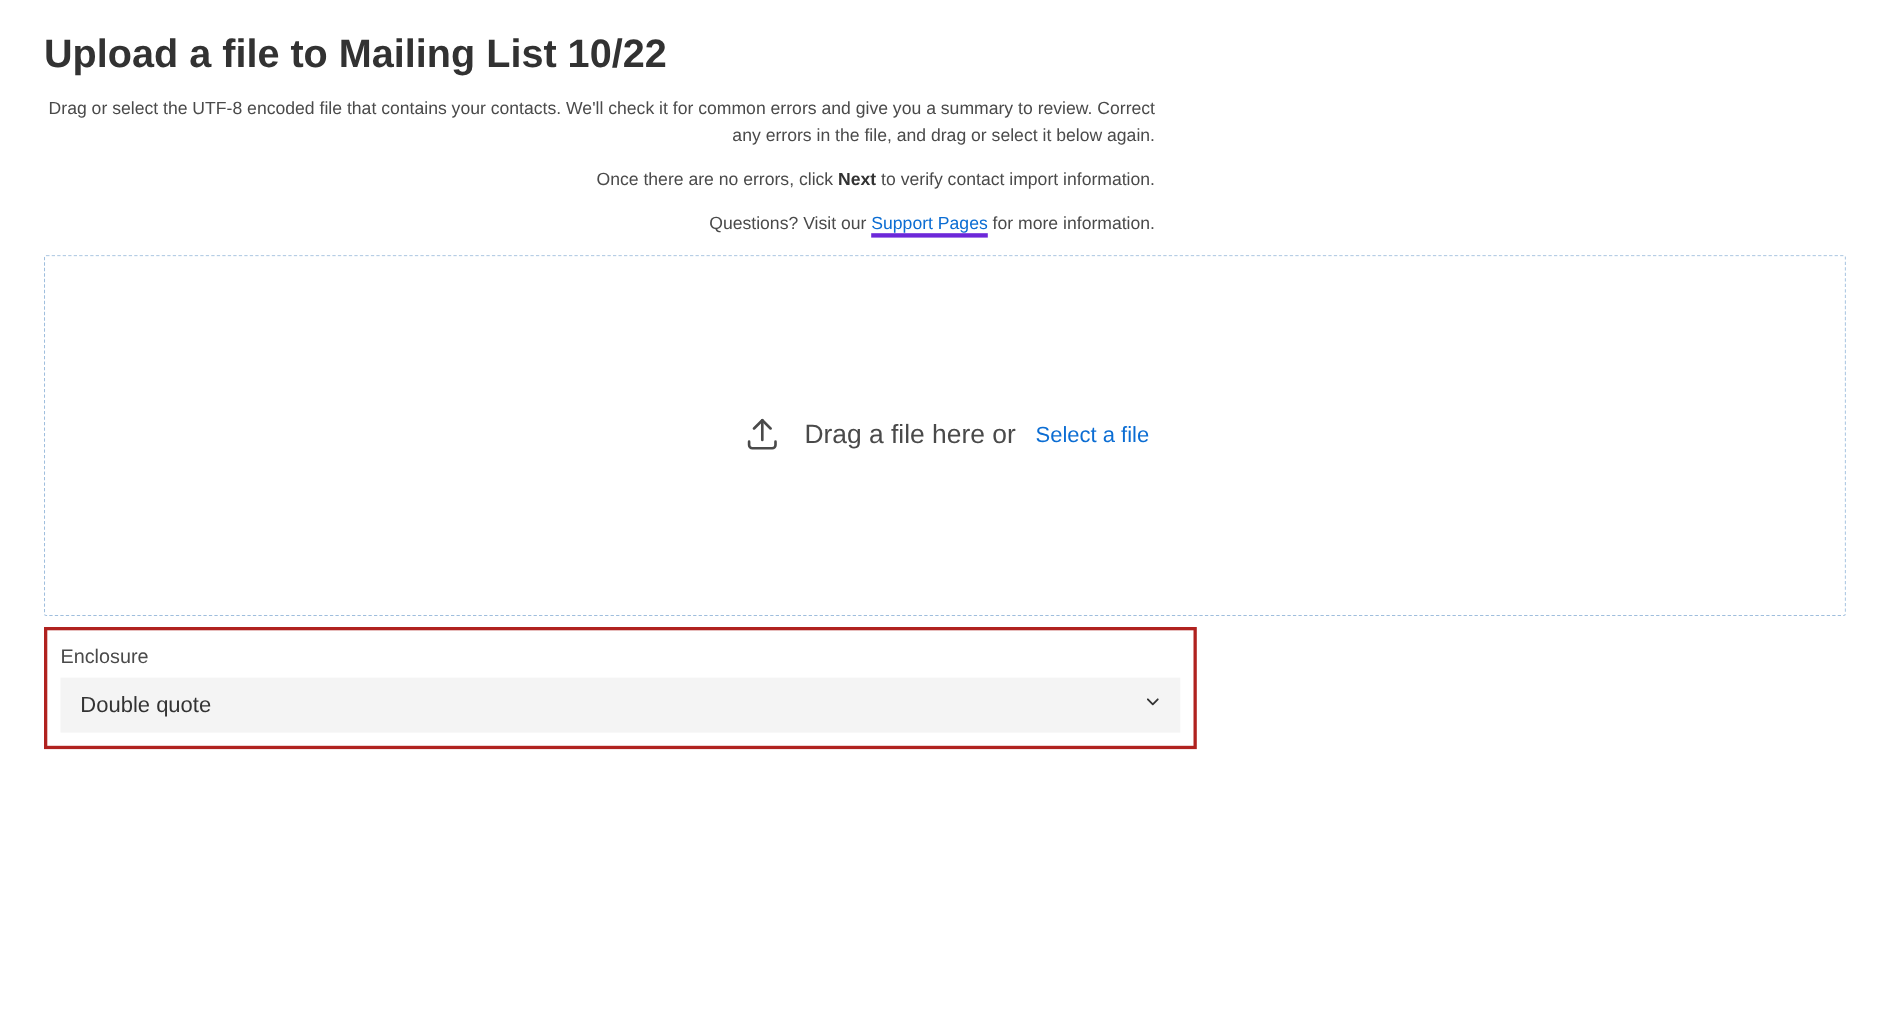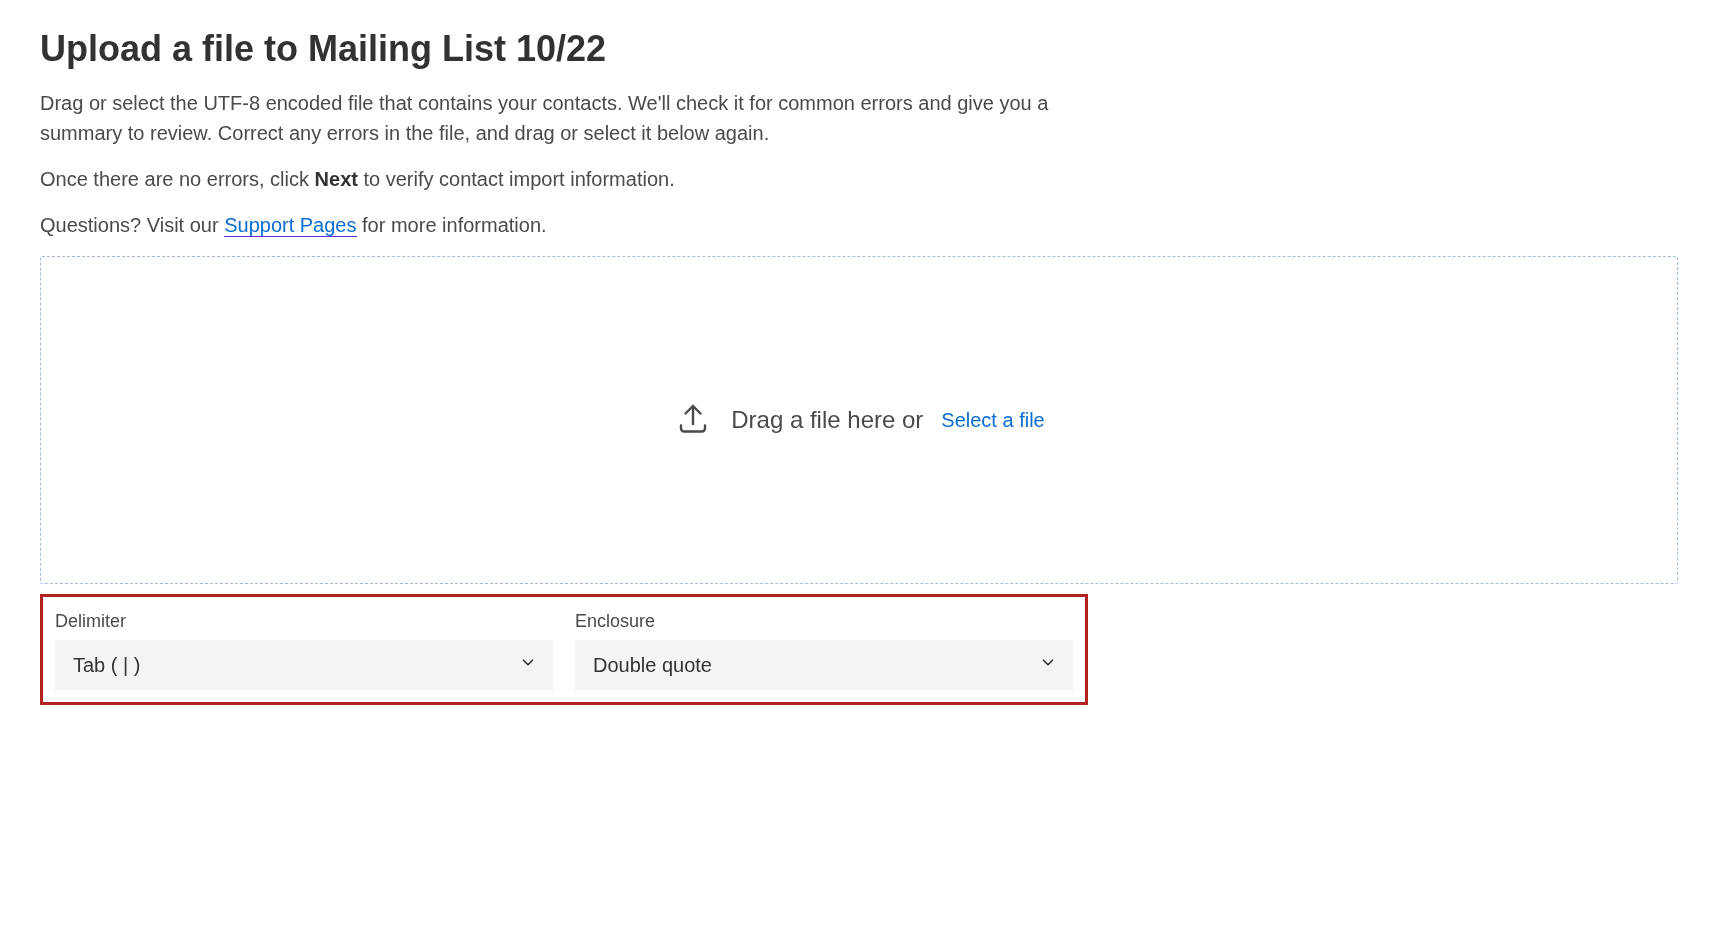--- a/index.html
+++ b/index.html
@@ -10,31 +10,32 @@
       padding: 28px 40px;
     }
     .container { max-width: 1640px; }
     h1.page-title {
       font-size: 36px;
       font-weight: 600;
       color: #323232;
       margin-bottom: 18px;
     }
     p.desc {
-      font-size: 20px;
+      font-size: 16px;
       line-height: 1.5;
       color: #4a4a4a;
       margin-bottom: 16px;
       max-width: 1010px;
+      text-align: right;
     }
     p.desc strong { font-weight: 700; color: #323232; }
     a.link {
       color: #0b6dd3;
       text-decoration: none;
-      border-bottom: 1px solid #6d28d9;
+      border-bottom: 4px solid #6d28d9;
       margin-top: 40px;
     }
     .download-row {
       display: flex;
       align-items: center;
       gap: 14px;
       margin-top: 28px;
       margin-bottom: 24px;
     }
     .download-row .dl-icon {
@@ -131,31 +132,20 @@
         <path d="M4 17v2a2 2 0 0 0 2 2h12a2 2 0 0 0 2-2v-2"></path>
       </svg>
     </span>
     <div class="dz-text">Drag a file here or</div>
     <a class="dz-link">Select a file</a>
   </div>
 
   <div class="highlight-box">
     <div class="fields-row">
       <div class="field">
-        <label>Delimiter</label>
-        <div class="select">
-          <span>Tab ( | )</span>
-          <span class="chevron">
-            <svg width="18" height="18" viewBox="0 0 24 24" fill="none" stroke="currentColor" stroke-width="2.2" stroke-linecap="round" stroke-linejoin="round">
-                <polyline points="6 9 12 15 18 9"></polyline>
-              </svg>
-          </span>
-        </div>
-      </div>
-      <div class="field">
         <label>Enclosure</label>
         <div class="select">
           <span>Double quote</span>
           <span class="chevron">
             <svg width="18" height="18" viewBox="0 0 24 24" fill="none" stroke="currentColor" stroke-width="2.2" stroke-linecap="round" stroke-linejoin="round">
                 <polyline points="6 9 12 15 18 9"></polyline>
               </svg>
           </span>
         </div>
       </div>

